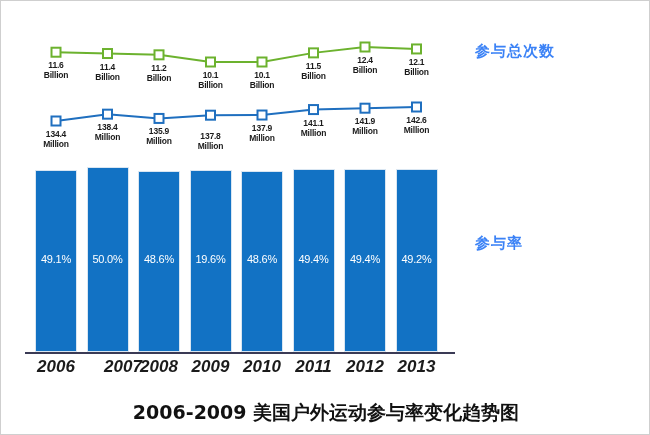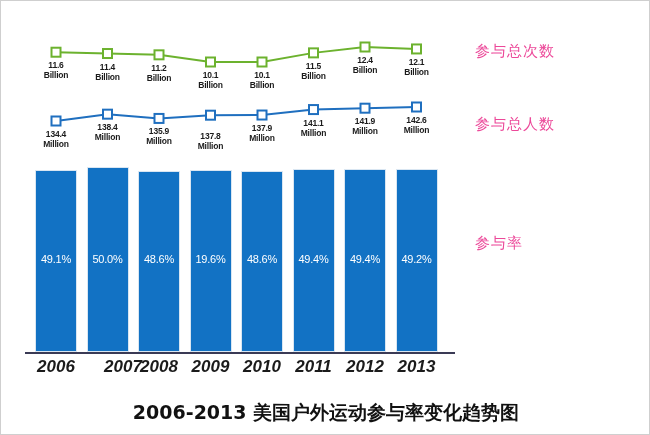--- a/index.html
+++ b/index.html
@@ -84,22 +84,22 @@
     font-style: italic;
     font-weight: bold;
     color: #1b1b1b;
   }
 
   
   .legend-label {
     position: absolute;
     left: 474px;
     font-size: 15px;
-    font-weight: normal;
-    color: #ec4899;
+    font-weight: bold;
+    color: #3b82f6;
     font-family: "DejaVu Sans", sans-serif;
     letter-spacing: 1px;
   }
   #legend-0 { top: 41px; }
   #legend-1 { top: 114px; }
   #legend-2 { top: 233px; }
 
   
   #footer {
     position: absolute;
@@ -212,20 +212,19 @@
         <div class="year-label" style="left: 133px;">2008</div>
         <div class="year-label" style="left: 184.5px;">2009</div>
         <div class="year-label" style="left: 236px;">2010</div>
         <div class="year-label" style="left: 287.5px;">2011</div>
         <div class="year-label" style="left: 339px;">2012</div>
         <div class="year-label" style="left: 390.5px;">2013</div>
       </div>
   </div>
 
   <div class="legend-label" id="legend-0">参与总次数</div>
-  <div class="legend-label" id="legend-1">参与总人数</div>
   <div class="legend-label" id="legend-2">参与率</div>
 
   <div id="footer">
-    <span id="footer-title">2006-2013 美国户外运动参与率变化趋势图</span>
+    <span id="footer-title">2006-2009 美国户外运动参与率变化趋势图</span>
   </div>
 
 </div>
 
 </body></html>

